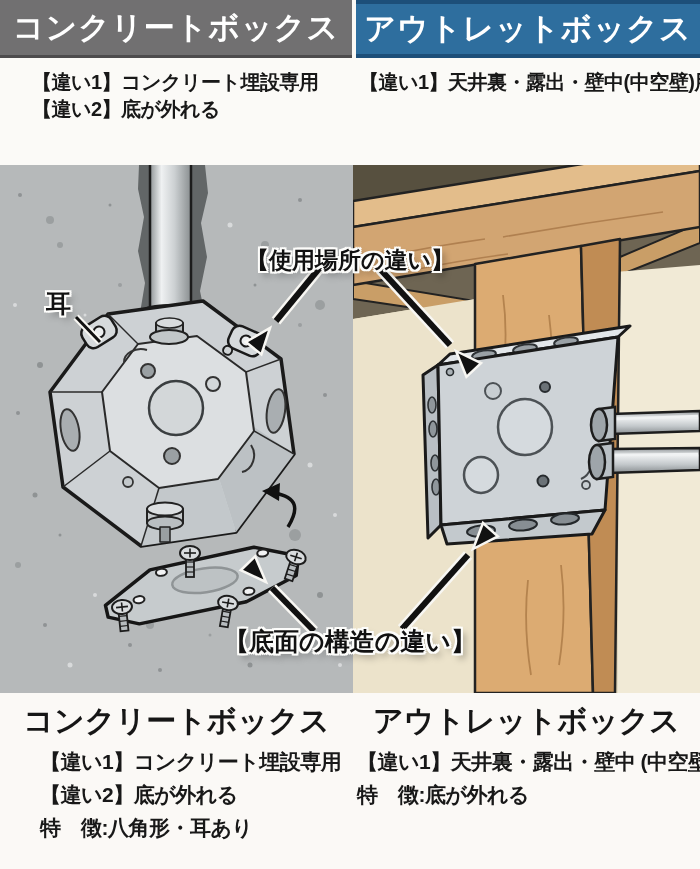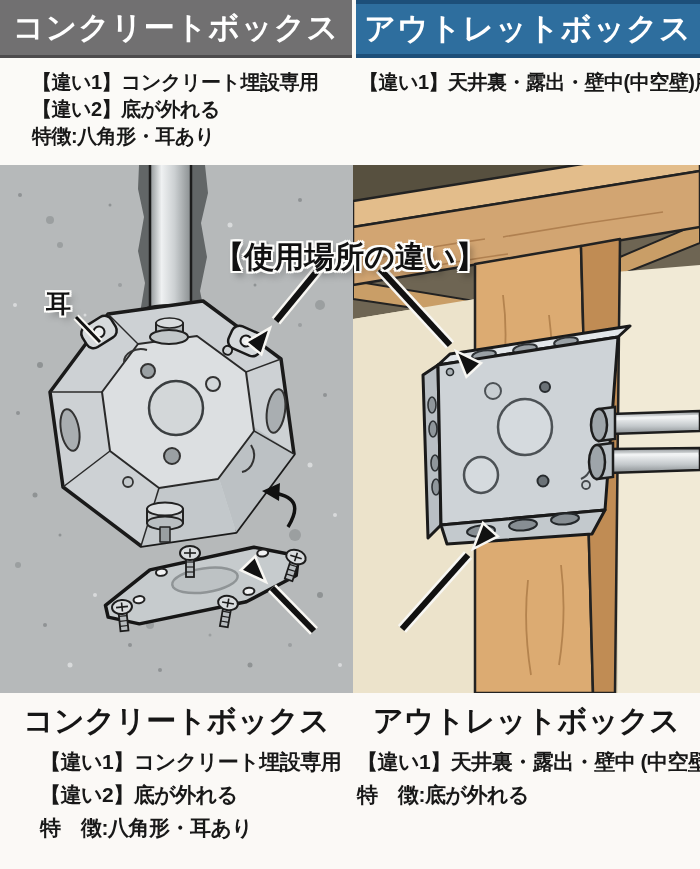--- a/index.html
+++ b/index.html
@@ -26,21 +26,21 @@
   .illus{position:relative;width:700px;height:528px;}
   .illus svg{position:absolute;top:0;display:block;}
   .panel-left{left:0;}
   .panel-right{left:353px;}
   .overlay{left:0;pointer-events:none;}
 
   .anno{position:absolute;color:#111;font-weight:800;white-space:nowrap;
         text-shadow:-2px -2px 0 #fdfdfb, 2px -2px 0 #fdfdfb, -2px 2px 0 #fdfdfb, 2px 2px 0 #fdfdfb,
                      0 -2px 0 #fdfdfb, 0 2px 0 #fdfdfb, -2px 0 0 #fdfdfb, 2px 0 0 #fdfdfb,
                      4px 5px 7px rgba(0,0,0,0.35);}
-  .anno-usage{top:72px;left:50%;transform:translateX(-50%);font-size:30px;}
+  .anno-usage{top:80px;left:50%;transform:translateX(-50%);font-size:23px;}
   .anno-bottom{top:460px;left:50%;transform:translateX(-50%);font-size:25px;}
   .anno-ear{top:122px;left:46px;font-size:25px;}
 
   
   .bottom-info{display:flex;height:176px;background:#fbf9f6;}
   .bi-col{box-sizing:border-box;padding-top:8px;}
   .bi-left{width:353px;}
   .bi-right{width:347px;}
   .bi-title{font-size:30px;font-weight:800;color:#161616;text-align:center;line-height:40px;}
   .bi-lines{padding-top:4px;}
@@ -61,21 +61,20 @@
     <div class="hdr-gap"></div>
     <div class="hdr hdr-right" style="background-color: rgb(46, 110, 158);">
       <span>アウトレットボックス</span>
     </div>
   </div>
 
   <div class="top-info">
     <div class="ti-col ti-left">
       <div class="ti-line">【違い1】コンクリート埋設専用</div>
       <div class="ti-line">【違い2】底が外れる</div>
-      <div class="ti-line">特徴:八角形・耳あり</div>
     </div>
     <div class="ti-col ti-right">
       <div class="ti-line">【違い1】天井裏・露出・壁中(中空壁)用</div>
     </div>
   </div>
 
   <div class="illus">
 
     <svg class="panel-left" width="353" height="528" viewBox="0 0 353 528">
       <defs>
@@ -313,20 +312,21 @@
         <line x1="402" y1="464" x2="468" y2="390" stroke="#111" stroke-width="6"></line>
         <polygon points="0,0 26,-10 26,10" transform="translate(473,384) rotate(-48)" fill="#111" stroke="#f8f7f3" stroke-width="2.5"></polygon>
       </g>
       <g>
         <line x1="76" y1="152" x2="100" y2="177" stroke="#f8f7f3" stroke-width="7"></line>
         <line x1="76" y1="152" x2="100" y2="177" stroke="#111" stroke-width="3"></line>
       </g>
     </svg>
 
     <div class="anno anno-usage">【使用場所の違い】</div>
+    <div class="anno anno-bottom">【底面の構造の違い】</div>
     <div class="anno anno-ear">耳</div>
   </div>
 
   <div class="bottom-info">
     <div class="bi-col bi-left">
       <div class="bi-title">コンクリートボックス</div>
       <div class="bi-lines">
         <div class="bi-line">【違い1】コンクリート埋設専用</div>
         <div class="bi-line">【違い2】底が外れる</div>
         <div class="bi-line">特　徴:八角形・耳あり</div>

